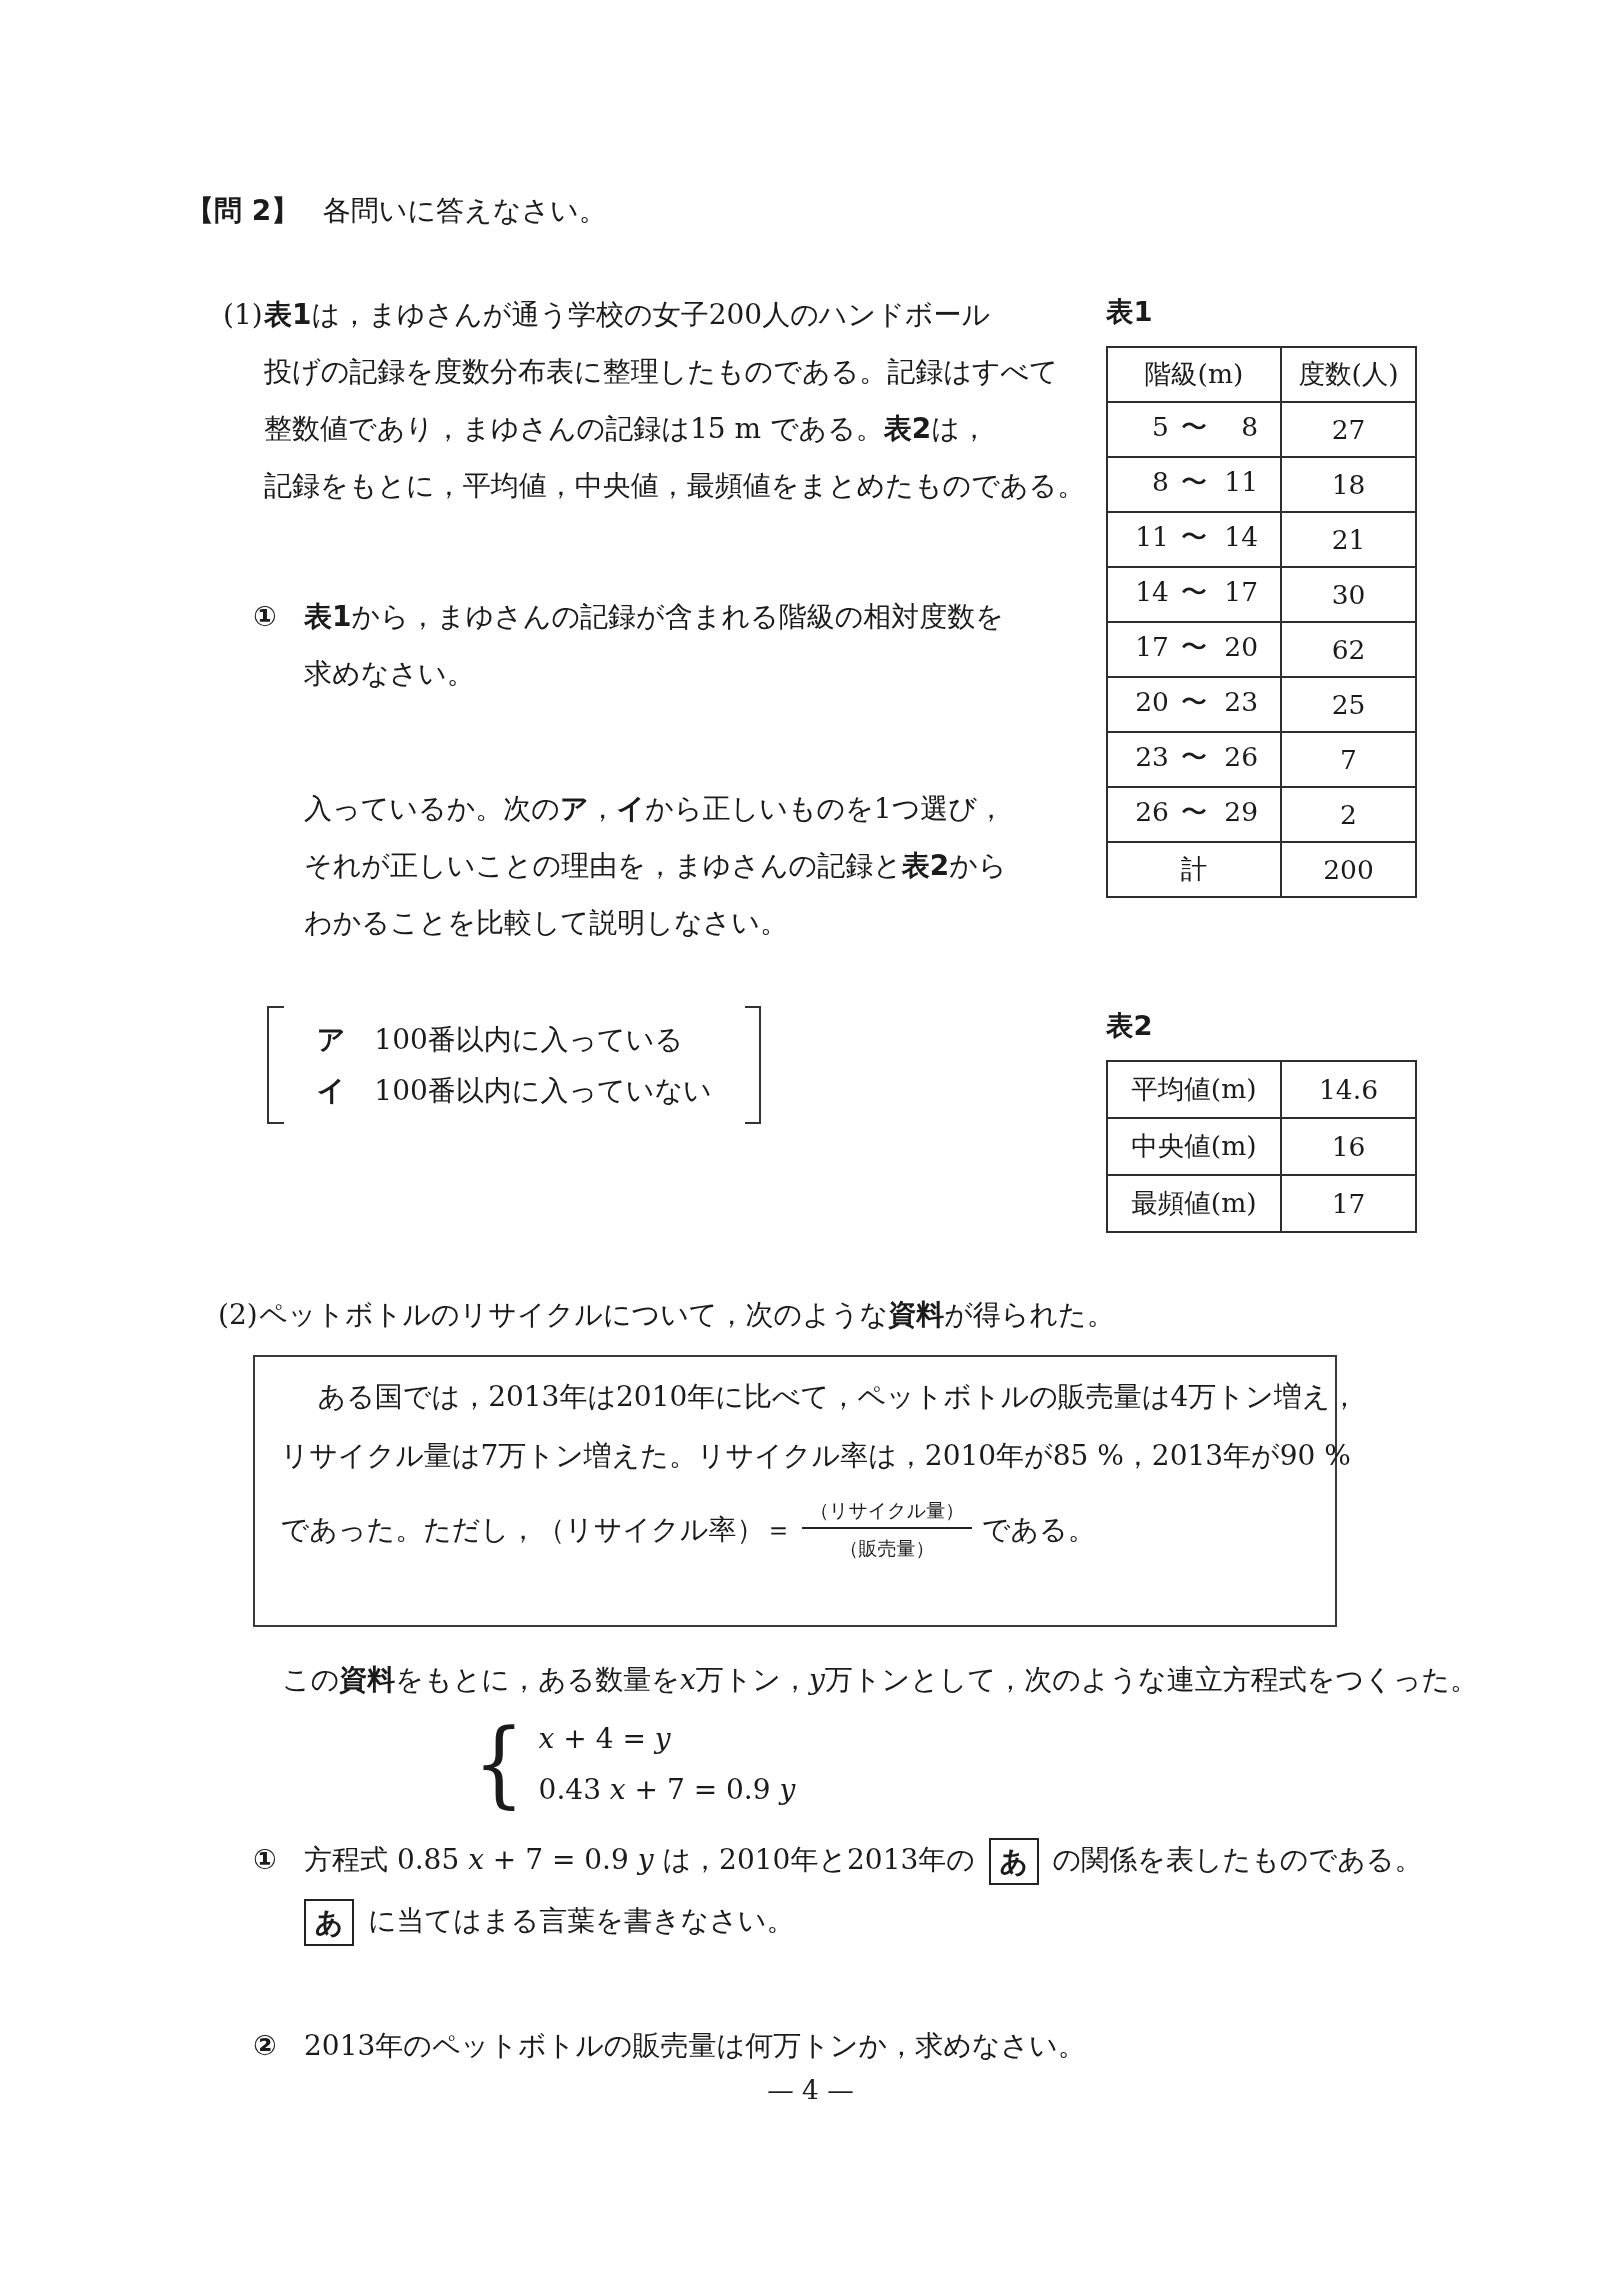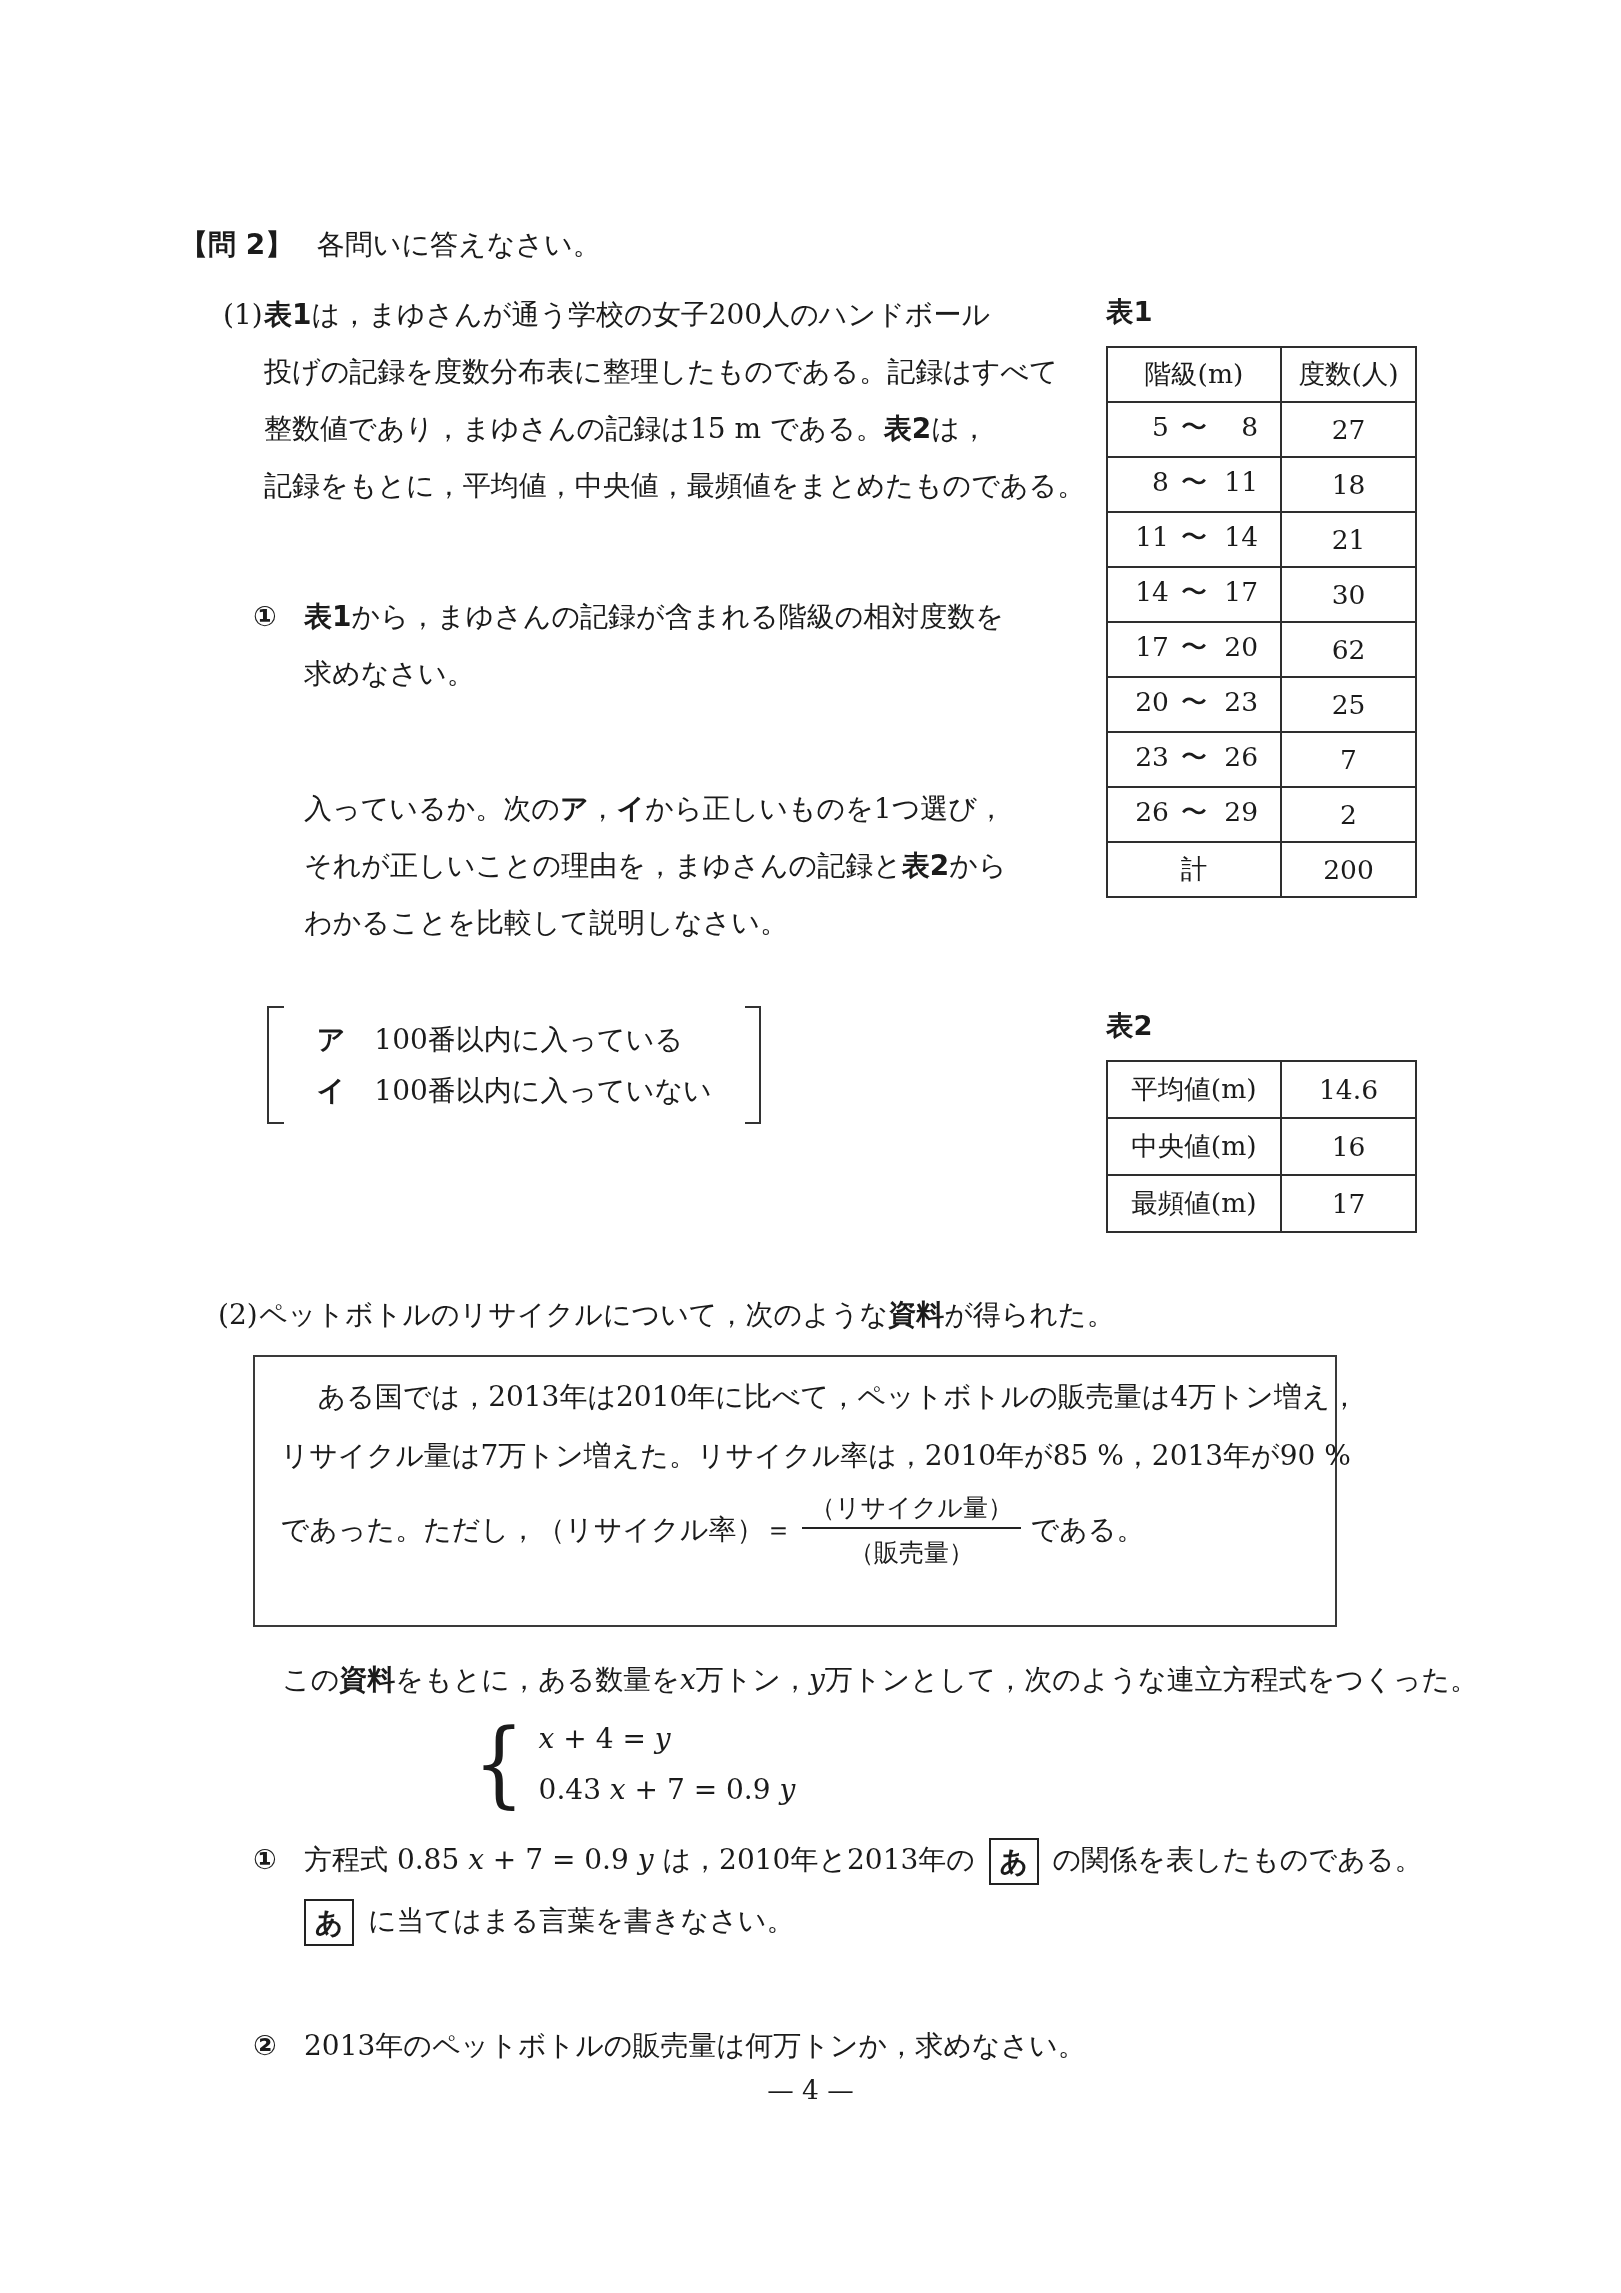--- a/index.html
+++ b/index.html
@@ -57,21 +57,21 @@
     position:absolute; left:253px; top:1355px;
     width:1084px; height:272px;
     border:2px solid #3a3a3a; box-sizing:border-box;
     padding:9.8px 25.5px;
     white-space:nowrap;
   }
   .shiryo .box-title { height:51px; line-height:51px; }
   .shiryo .box-line { height:59px; line-height:59px; }
   .shiryo .box-line.indent { padding-left:37px; }
   .shiryo .box-line3 { display:flex; align-items:center; height:90px; }
-  .frac { display:inline-block; text-align:center; font-size:25px; margin:0 9.8px; line-height:1.25; }
+  .frac { display:inline-block; text-align:center; font-size:19px; margin:0 9.8px; line-height:1.25; }
   .frac .num { display:block; border-bottom:2px solid #222; padding:0 7.8px 3.9px; }
   .frac .den { display:block; padding-top:8px; }
 
   
   .system { display:flex; align-items:center; }
   .sysbrace { font-size:94px; line-height:94px; font-weight:normal; transform:scaleX(0.85); }
   .eqcol { margin-left:9.8px; }
   .eqline { height:51px; line-height:51px; font-size:28px; }
 
   
@@ -81,21 +81,21 @@
     padding:0 8.8px; margin:0 13.7px;
     height:43px; line-height:43px;
     vertical-align:middle;
   }
 
   .pagenum { position:absolute; top:2074px; left:0; width:1621px; text-align:center; font-size:26.5px; }
 </style>
 </head>
 <body>
 
-<div class="blk" style="left:180px; top:192px;margin-top:34px;">
+<div class="blk" style="left:186px; top:192px;">
   <span class="g">【問 2】</span><span style="margin-left:23.5px;">各問いに答えなさい。</span>
 </div>
 
 <div class="blk para" style="left:223px; top:286px;">
   <div class="line">
     <span class="qnum">(1)</span><span class="g">表1</span><span>は，まゆさんが通う学校の女子200人のハンドボール</span>
   </div>
   <div class="line">投げの記録を度数分布表に整理したものである。記録はすべて</div>
   <div class="line">
     <span>整数値であり，まゆさんの記録は15 m である。</span><span class="g">表2</span><span>は，</span>

